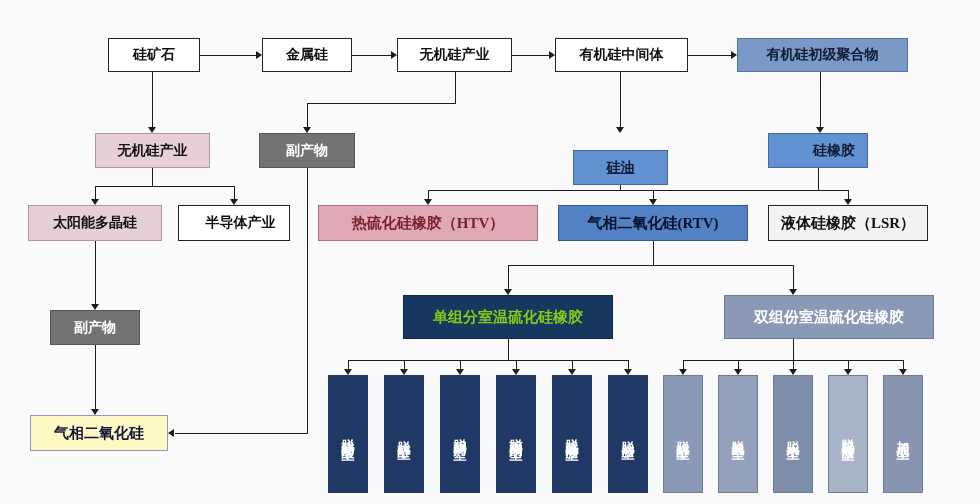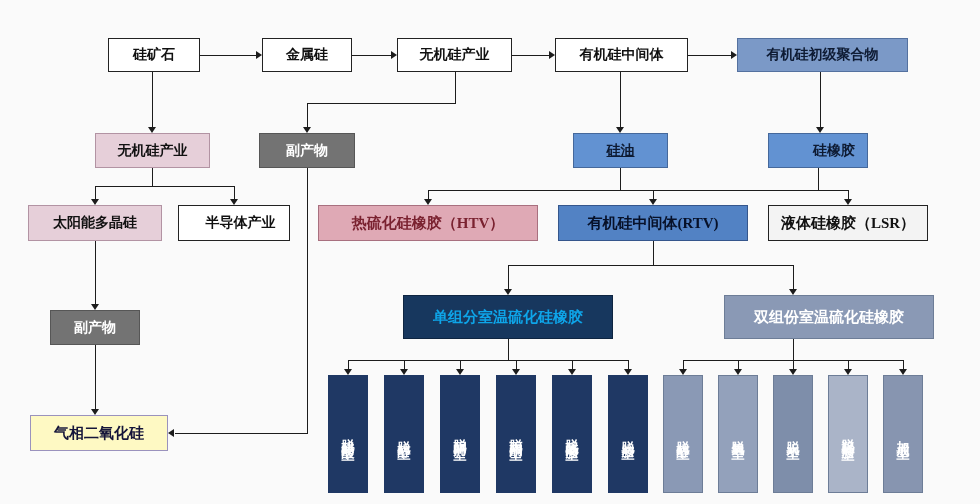--- a/index.html
+++ b/index.html
@@ -13,21 +13,21 @@
     color:#111; line-height:1.1; white-space:nowrap;
   }
   .white   { background:#ffffff; border:1px solid #222; }
   .steel   { background:#7b99c7; border:1px solid #54719f; color:#0e1b33; }
   .pink    { background:#e6cfd9; border:1px solid #b293a3; }
   .gray    { background:#737373; border:1px solid #565656; color:#ffffff; }
   .blue    { background:#6292d2; border:1px solid #45689b; color:#0e1b33; }
   .htv     { background:#dfa9b5; border:1px solid #a8707f; color:#7a2230; font-size:15px; }
   .rtv     { background:#5282c4; border:1px solid #35568c; color:#071129; font-size:15px; }
   .lsr     { background:#f3f3f3; border:1px solid #222; font-size:15px; }
-  .navy    { background:#17375e; border:1px solid #0e2541; color:#0ea5e9; font-size:15px; }
+  .navy    { background:#17375e; border:1px solid #0e2541; color:#84cc16; font-size:15px; }
   .grayblue{ background:#8a99b5; border:1px solid #6d7d97; color:#ffffff; font-size:15px; }
   .lavender{ background:#fef9c3; border:1px solid #9a92bd; color:#15153a; font-size:15px; }
   .vbox {
     position:absolute; top:375px; width:40px; height:118px; box-sizing:border-box;
     display:flex; align-items:center; justify-content:center;
     writing-mode:vertical-rl; text-orientation:upright;
     font-weight:bold; font-size:13px; color:#ffffff; letter-spacing:3px; line-height:1;
   }
   .vdark { background:#1f3864; }
   .vgray { border:1px solid #6d7d97; }
@@ -117,27 +117,27 @@
     </div>
 
   <div class="box white" style="left:108px;top:38px;width:92px;height:34px;">硅矿石</div>
   <div class="box white" style="left:262px;top:38px;width:90px;height:34px;">金属硅</div>
   <div class="box white" style="left:397px;top:38px;width:115px;height:34px;">无机硅产业</div>
   <div class="box white" style="left:555px;top:38px;width:133px;height:34px;">有机硅中间体</div>
   <div class="box steel" style="left:737px;top:38px;width:171px;height:34px;">有机硅初级聚合物</div>
 
   <div class="box pink" style="left:95px;top:133px;width:115px;height:35px;">无机硅产业</div>
   <div class="box gray" style="left:259px;top:133px;width:96px;height:35px;">副产物</div>
-  <div class="box blue" style="left:573px;top:133px;width:95px;height:35px;text-decoration:underline;">硅油</div>
+  <div class="box blue" style="left:573px;top:150px;width:95px;height:35px;text-decoration:underline;">硅油</div>
   <div class="box blue" style="left:768px;top:133px;width:100px;height:35px;padding-left:32px;">硅橡胶</div>
 
   <div class="box pink" style="left:28px;top:205px;width:134px;height:36px;">太阳能多晶硅</div>
   <div class="box white" style="left:178px;top:205px;width:112px;height:36px;padding-left:13px;">半导体产业</div>
   <div class="box htv" style="left:318px;top:205px;width:220px;height:36px;">热硫化硅橡胶（HTV）</div>
-  <div class="box rtv" style="left:558px;top:205px;width:190px;height:36px;">有机硅中间体(RTV)</div>
+  <div class="box rtv" style="left:558px;top:205px;width:190px;height:36px;">气相二氧化硅(RTV)</div>
   <div class="box lsr" style="left:768px;top:205px;width:160px;height:36px;">液体硅橡胶（LSR）</div>
 
   <div class="box gray" style="left:50px;top:310px;width:90px;height:35px;">副产物</div>
   <div class="box lavender" style="left:30px;top:415px;width:138px;height:36px;">气相二氧化硅</div>
 
   <div class="box navy" style="left:403px;top:295px;width:210px;height:44px;">单组分室温硫化硅橡胶</div>
   <div class="box grayblue" style="left:688px;top:295px;width:210px;height:44px;margin-left:36px;">双组份室温硫化硅橡胶</div>
 
   <div class="vbox vdark" style="left:328px;">脱醋酸型</div>
   <div class="vbox vdark" style="left:384px;">脱醇型</div>

